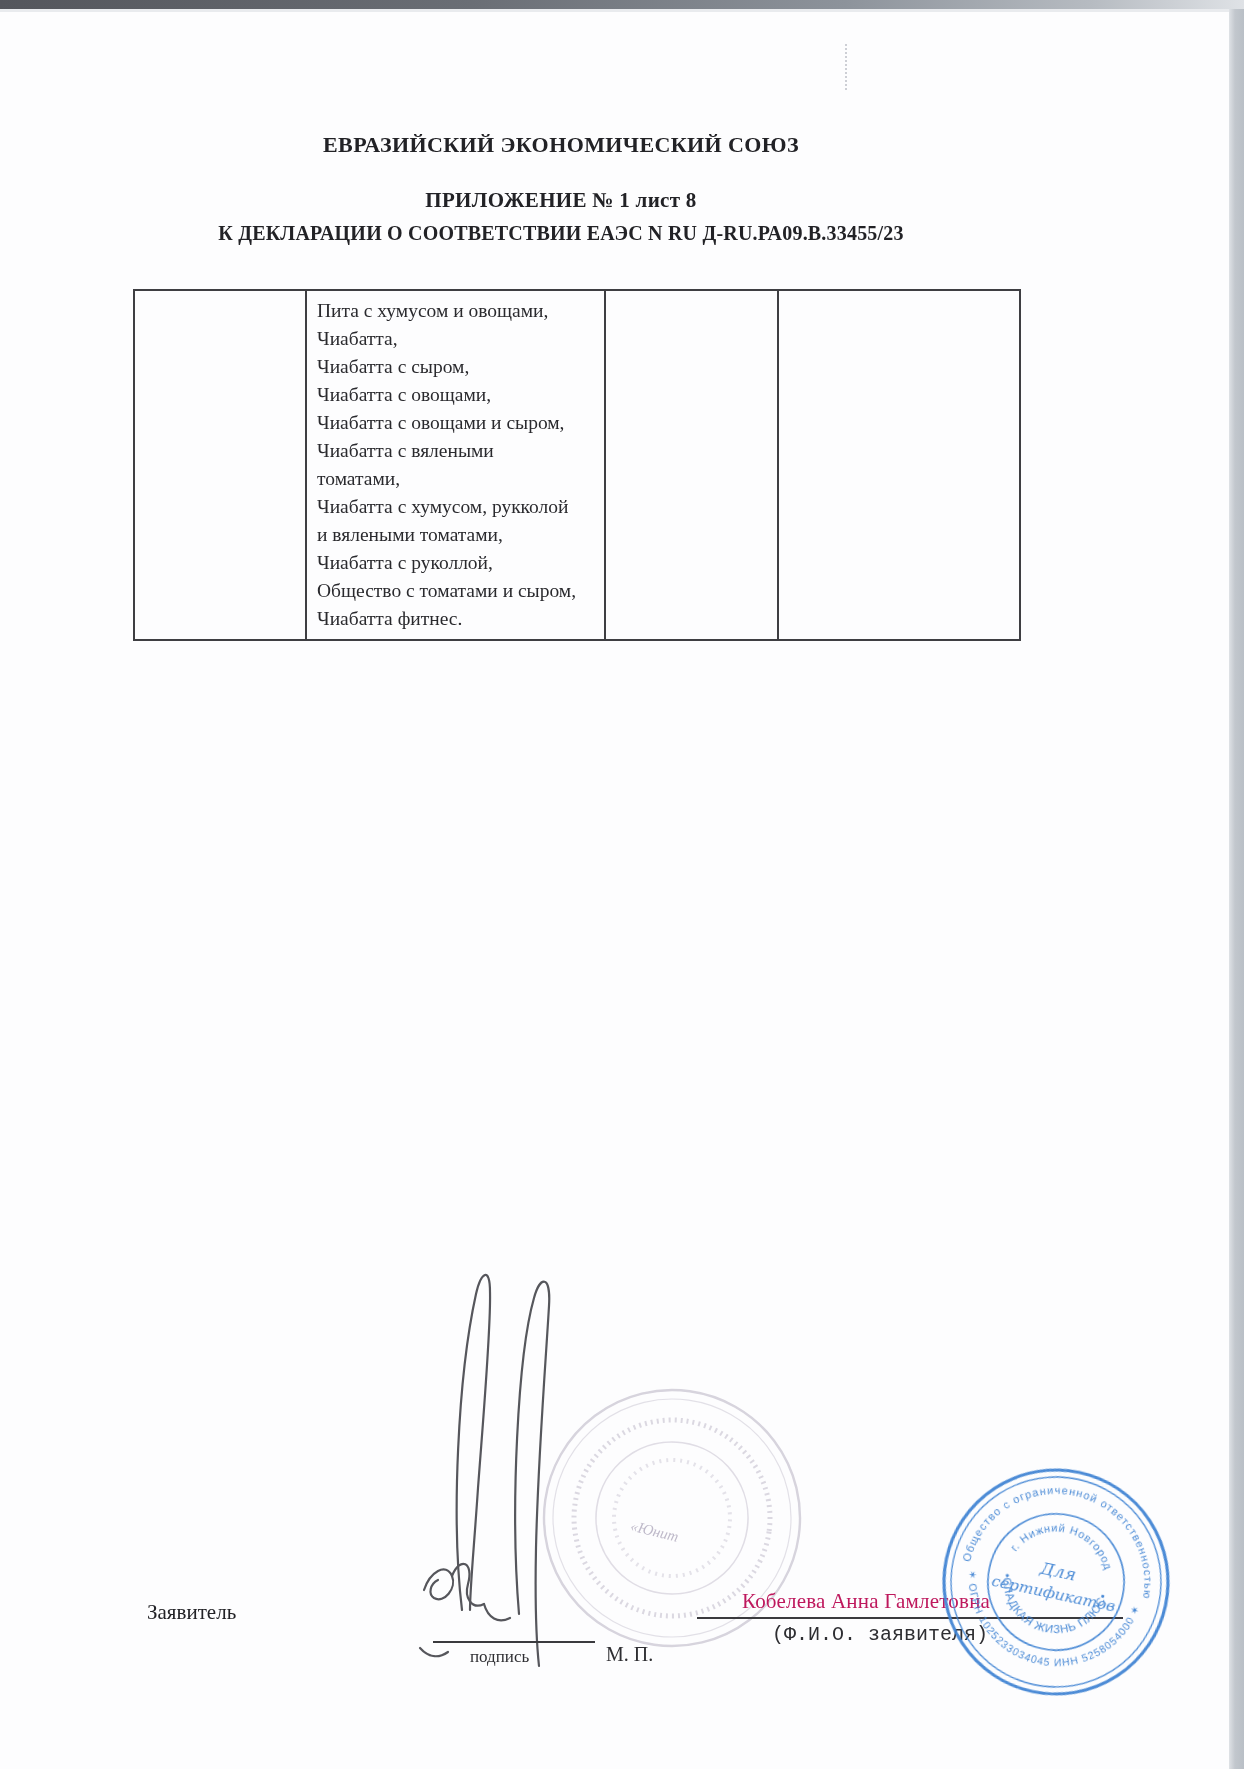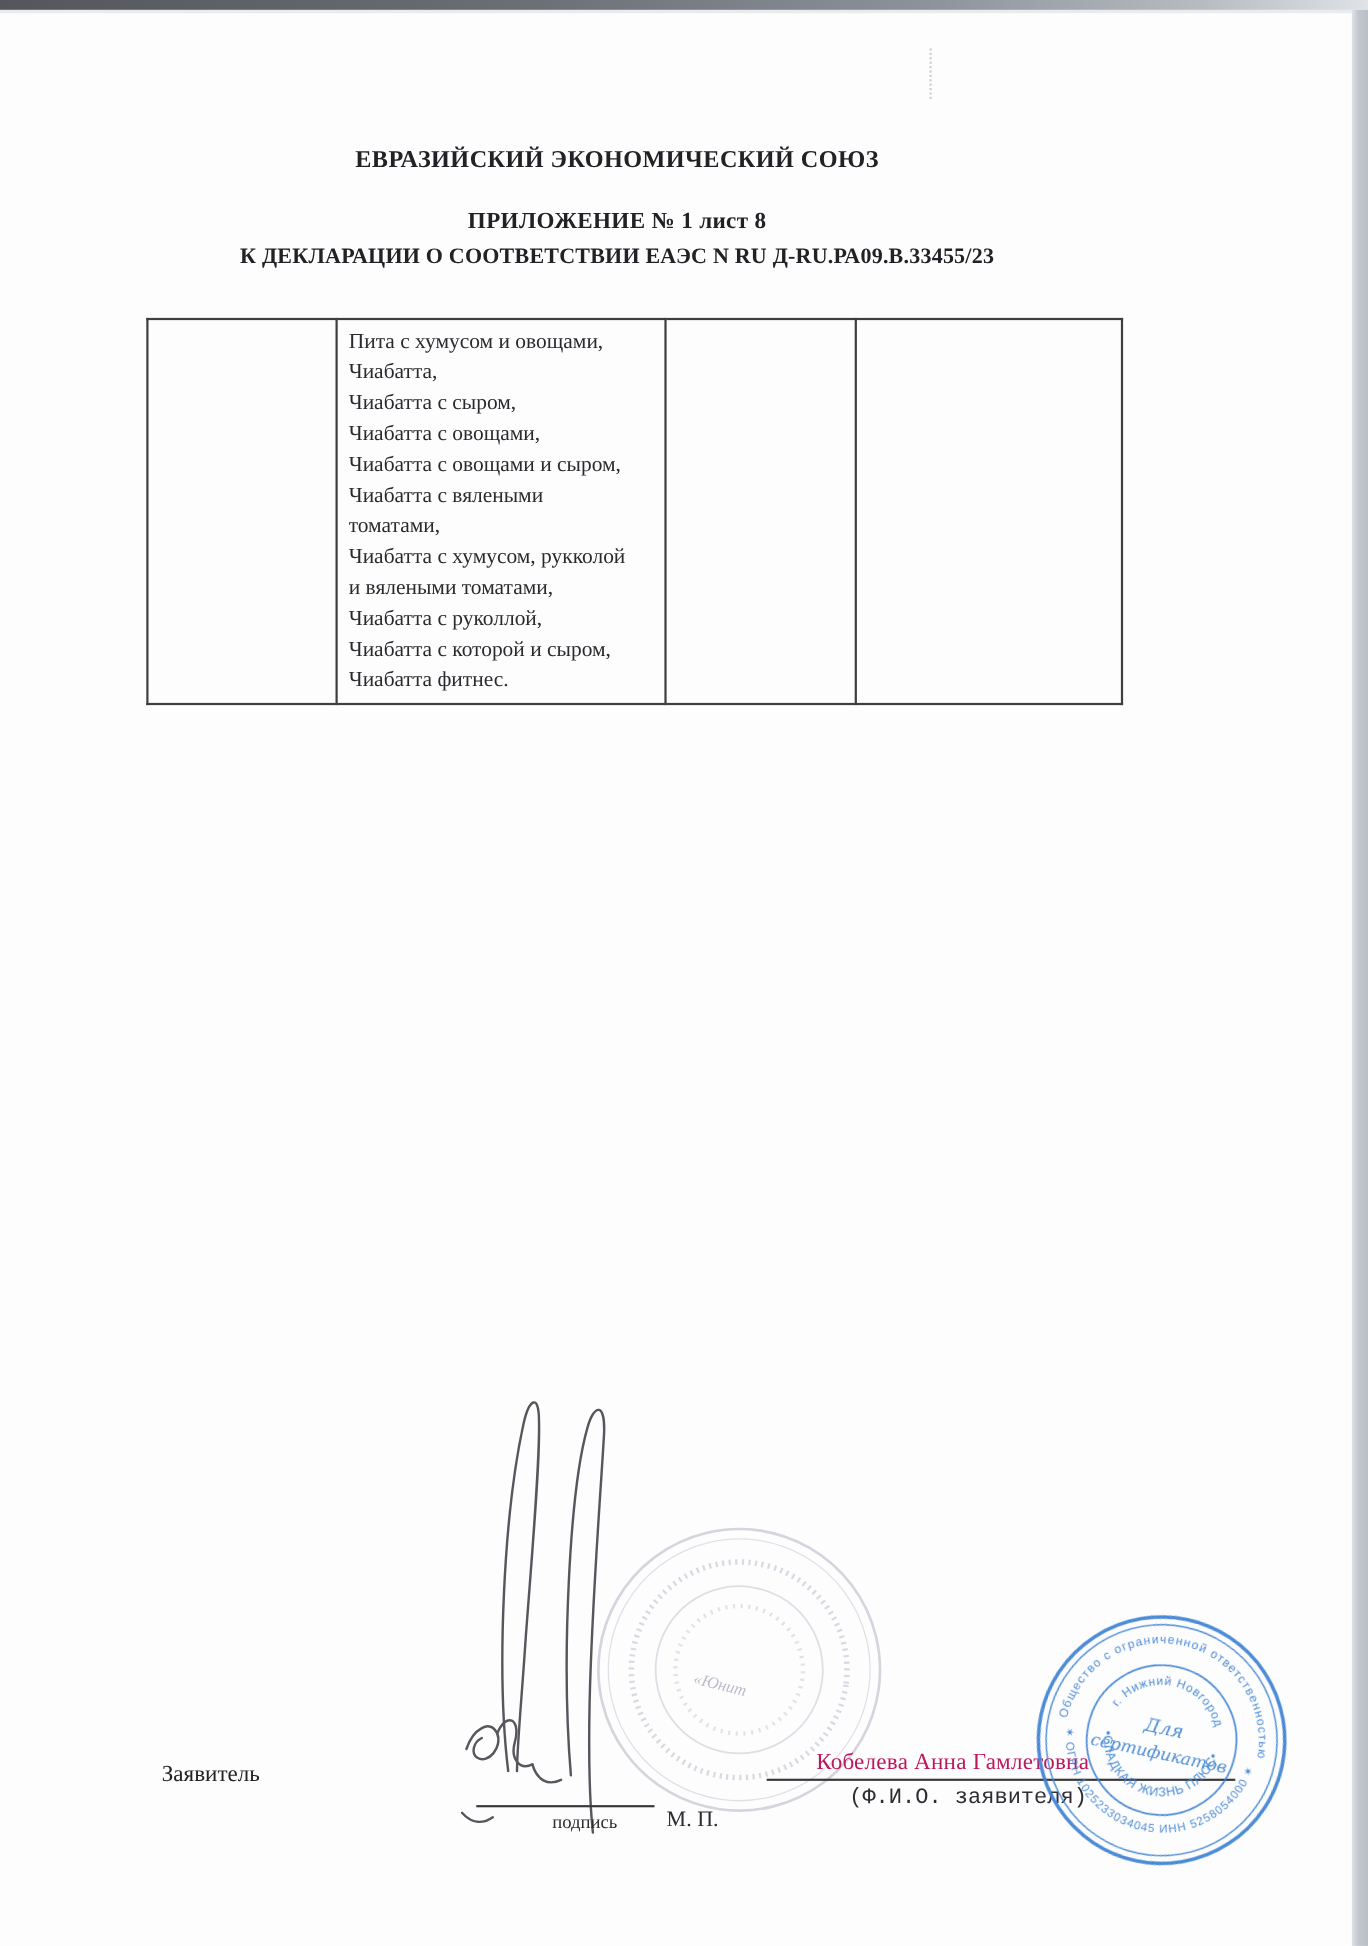--- a/index.html
+++ b/index.html
@@ -41,21 +41,21 @@
     padding:6px 10px;
   }
   table.decl th{height:118px;text-align:center;line-height:29px;}
   table.decl th.narrow{padding:6px 18px;}
   table.decl td{height:328px;vertical-align:top;text-align:left;}
   td.products{padding:8px 6px 6px 12px;margin-top:40px;}
   .prod-line{line-height:28px;white-space:nowrap;font-size:19.5px;}
   
   .applicant-label{position:absolute;left:147px;top:1600px;font-size:21px;font-weight:normal;color:#222226;}
   .sig-line{position:absolute;left:433px;top:1641px;width:162px;border-top:2px solid #3a3a3e;}
-  .sig-caption{position:absolute;left:470px;top:1647px;font-size:17px;color:#2e2e32;margin-left:32px;}
+  .sig-caption{position:absolute;left:470px;top:1647px;font-size:17px;color:#2e2e32;}
   .seal-caption{position:absolute;left:606px;top:1643px;font-size:20px;color:#2e2e32;}
   .name-line{position:absolute;left:697px;top:1617px;width:426px;border-top:2px solid #3a3a3e;}
   .applicant-name{position:absolute;left:742px;top:1589px;font-size:21px;color:#be185d;letter-spacing:.2px;}
   .name-caption{position:absolute;left:772px;top:1623px;font-size:20px;color:#2e2e32;font-family:Liberation Mono, monospace;}
   
   .signature-svg{position:absolute;left:418px;top:1258px;}
   .faint-stamp-svg{position:absolute;left:527px;top:1373px;filter:blur(.6px);}
   .blue-stamp-svg{position:absolute;left:926px;top:1452px;transform:rotate(12deg);opacity:.93;filter:blur(.35px);}
   .blue-stamp-svg text{fill:#3f83d3;}
   .stamp-ring-text{font-size:11px;letter-spacing:1.1px;font-family:"Liberation Sans",sans-serif;}
@@ -94,21 +94,21 @@
       <div class="prod-line">Пита с хумусом и овощами,</div>
       <div class="prod-line">Чиабатта,</div>
       <div class="prod-line">Чиабатта с сыром,</div>
       <div class="prod-line">Чиабатта с овощами,</div>
       <div class="prod-line">Чиабатта с овощами и сыром,</div>
       <div class="prod-line">Чиабатта с вялеными</div>
       <div class="prod-line">томатами,</div>
       <div class="prod-line">Чиабатта с хумусом, рукколой</div>
       <div class="prod-line">и вялеными томатами,</div>
       <div class="prod-line">Чиабатта с руколлой,</div>
-      <div class="prod-line">Чиабатта с которой и сыром,</div>
+      <div class="prod-line">Общество с томатами и сыром,</div>
       <div class="prod-line">Чиабатта фитнес.</div>
     </td>
     <td></td>
     <td></td>
   </tr>
 </tbody>
   </table>
 
 <svg class="faint-stamp-svg" width="290" height="290" viewBox="-145 -145 290 290">
   <g transform="rotate(8)">

